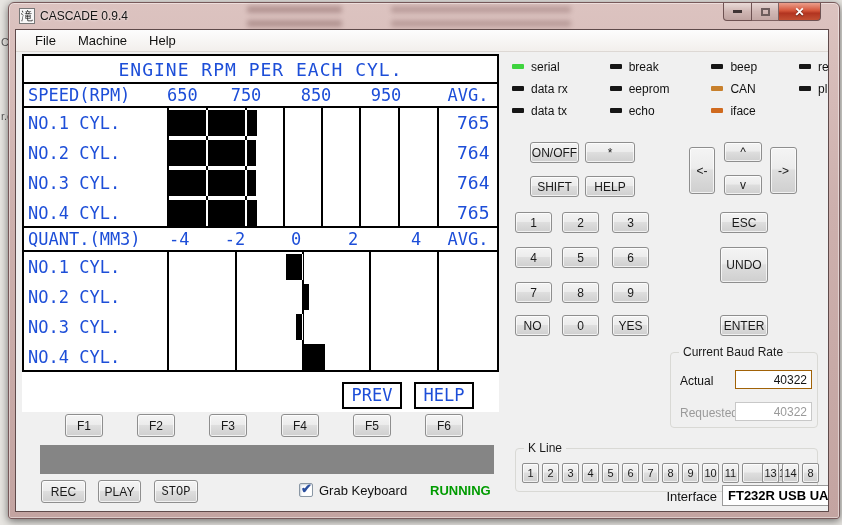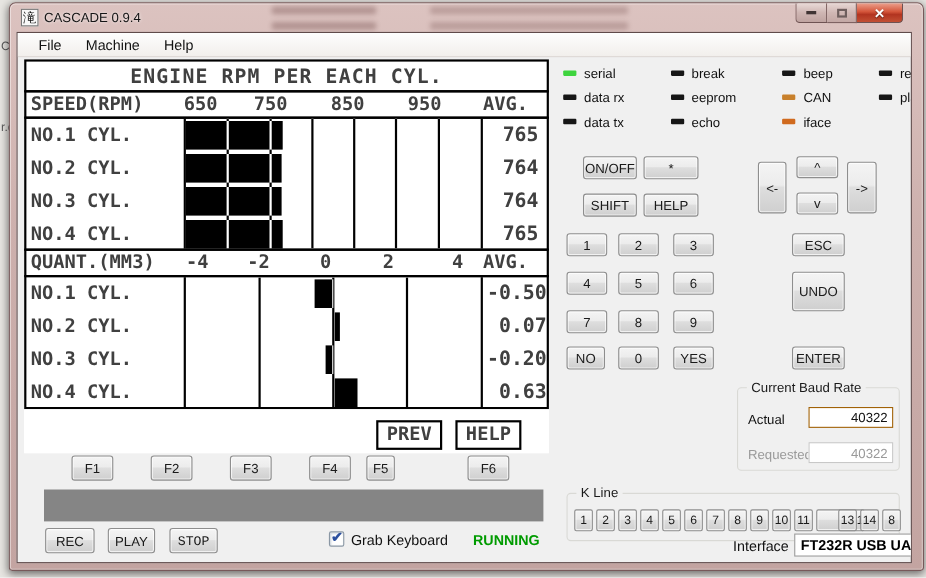--- a/index.html
+++ b/index.html
@@ -34,29 +34,29 @@
   
   .client { position:absolute; left:6px; top:26px; width:814px; height:483px;
     background:#f0f0f0; border:1px solid #5f4a4a; overflow:hidden; }
   .menubar { position:absolute; left:0; top:0; width:100%; height:22px;
     background:linear-gradient(180deg,#fdfdfd,#f2efec); border-bottom:1px solid #ddd8d4;
     display:flex; align-items:center; padding-left:8px; }
   .menu-item { font-size:13px; color:#111; padding:2px 11px; }
 
   
   .lcd { position:absolute; left:6px; top:24px; width:477px; height:358px; background:#fff;
-    color:#404040; font-family:"DejaVu Sans Mono", monospace; font-weight:bold; }
+    color:#1d4ed8; font-family:"DejaVu Sans Mono", monospace; font-weight:normal; }
   .lcd-box { border:2px solid #000; position:relative; width:477px; }
   .lcd-box + .lcd-box { margin-top:-2px; }
   .lcd-title-box { height:30px; text-align:center; font-size:18px; line-height:27px; letter-spacing:1px; }
   .lcd-head { height:26px; font-size:17px; line-height:23px; }
   .axis-label { position:absolute; left:4px; top:0; }
   .tick { position:absolute; top:0; }
   .tick.centered { transform:translateX(-50%); }
-  .avg-head { position:absolute; left:415px; width:58px; top:0; }
+  .avg-head { position:absolute; left:415px; width:58px; text-align:center; top:0; }
   .lcd-plot { height:122px; }
   .label-col { position:absolute; left:0; top:0; width:143px; height:118px; }
   .plot-area { position:absolute; left:143px; top:0; width:272px; height:118px;
     border-left:2px solid #000; border-right:2px solid #000; }
   .avg-col { position:absolute; left:415px; top:0; width:58px; height:118px; }
   .lcd-row-label { height:30px; line-height:30px; font-size:17px; padding-left:4px; white-space:nowrap; }
   .avg-val { height:30px; line-height:30px; font-size:18px; white-space:nowrap; }
   .avg-val.left { padding-left:18px; }
   .avg-val.right { text-align:right; }
   .bar { position:absolute; background:#000; height:26px; }
@@ -205,40 +205,34 @@
           </div>
         <div class="plot-area" id="quant-area">
             <div class="bar" style="top: 2px; left: 117.25px; width: 16.8px;"></div>
             <div class="bar" style="top: 32px; left: 135px; width: 5px;"></div>
             <div class="bar" style="top: 62px; left: 127.3px; width: 6.7px;"></div>
             <div class="bar" style="top: 92px; left: 135px; width: 21.1px;"></div>
             <div class="gridline" style="left: 66px;"></div>
             <div class="gridline" style="left: 133px;"></div>
             <div class="gridline" style="left: 200px;"></div>
           </div>
-        <div class="avg-col" id="quant-avgs">
-            <div class="avg-val right">-0.50</div>
-            <div class="avg-val right">0.07</div>
-            <div class="avg-val right">-0.20</div>
-            <div class="avg-val right">0.63</div>
-          </div>
       </div>
 
       <div class="lcd-footer">
         <div class="lcd-btn" style="left:320px;">PREV</div>
         <div class="lcd-btn" style="left:392px;">HELP</div>
       </div>
     </div>
 
     <div id="fkeys">
         <div class="btn" style="left: 49px; top: 384px; width: 38px; height: 23px;">F1</div>
         <div class="btn" style="left: 121px; top: 384px; width: 38px; height: 23px;">F2</div>
         <div class="btn" style="left: 193px; top: 384px; width: 38px; height: 23px;">F3</div>
         <div class="btn" style="left: 265px; top: 384px; width: 38px; height: 23px;">F4</div>
-        <div class="btn" style="left: 317px; top: 384px; width: 26px; height: 23px;">F5</div>
+        <div class="btn" style="left: 337px; top: 384px; width: 38px; height: 23px;">F5</div>
         <div class="btn" style="left: 409px; top: 384px; width: 38px; height: 23px;">F6</div>
       </div>
 
     <div class="graybar"></div>
 
     <div class="btn" style="left:25px;top:450px;width:45px;height:23px;">REC</div>
     <div class="btn" style="left:82px;top:450px;width:43px;height:23px;">PLAY</div>
     <div class="btn" style="left:138px;top:450px;width:44px;height:23px;font-family:Liberation Mono, monospace;">STOP</div>
 
     <div class="checkbox">

